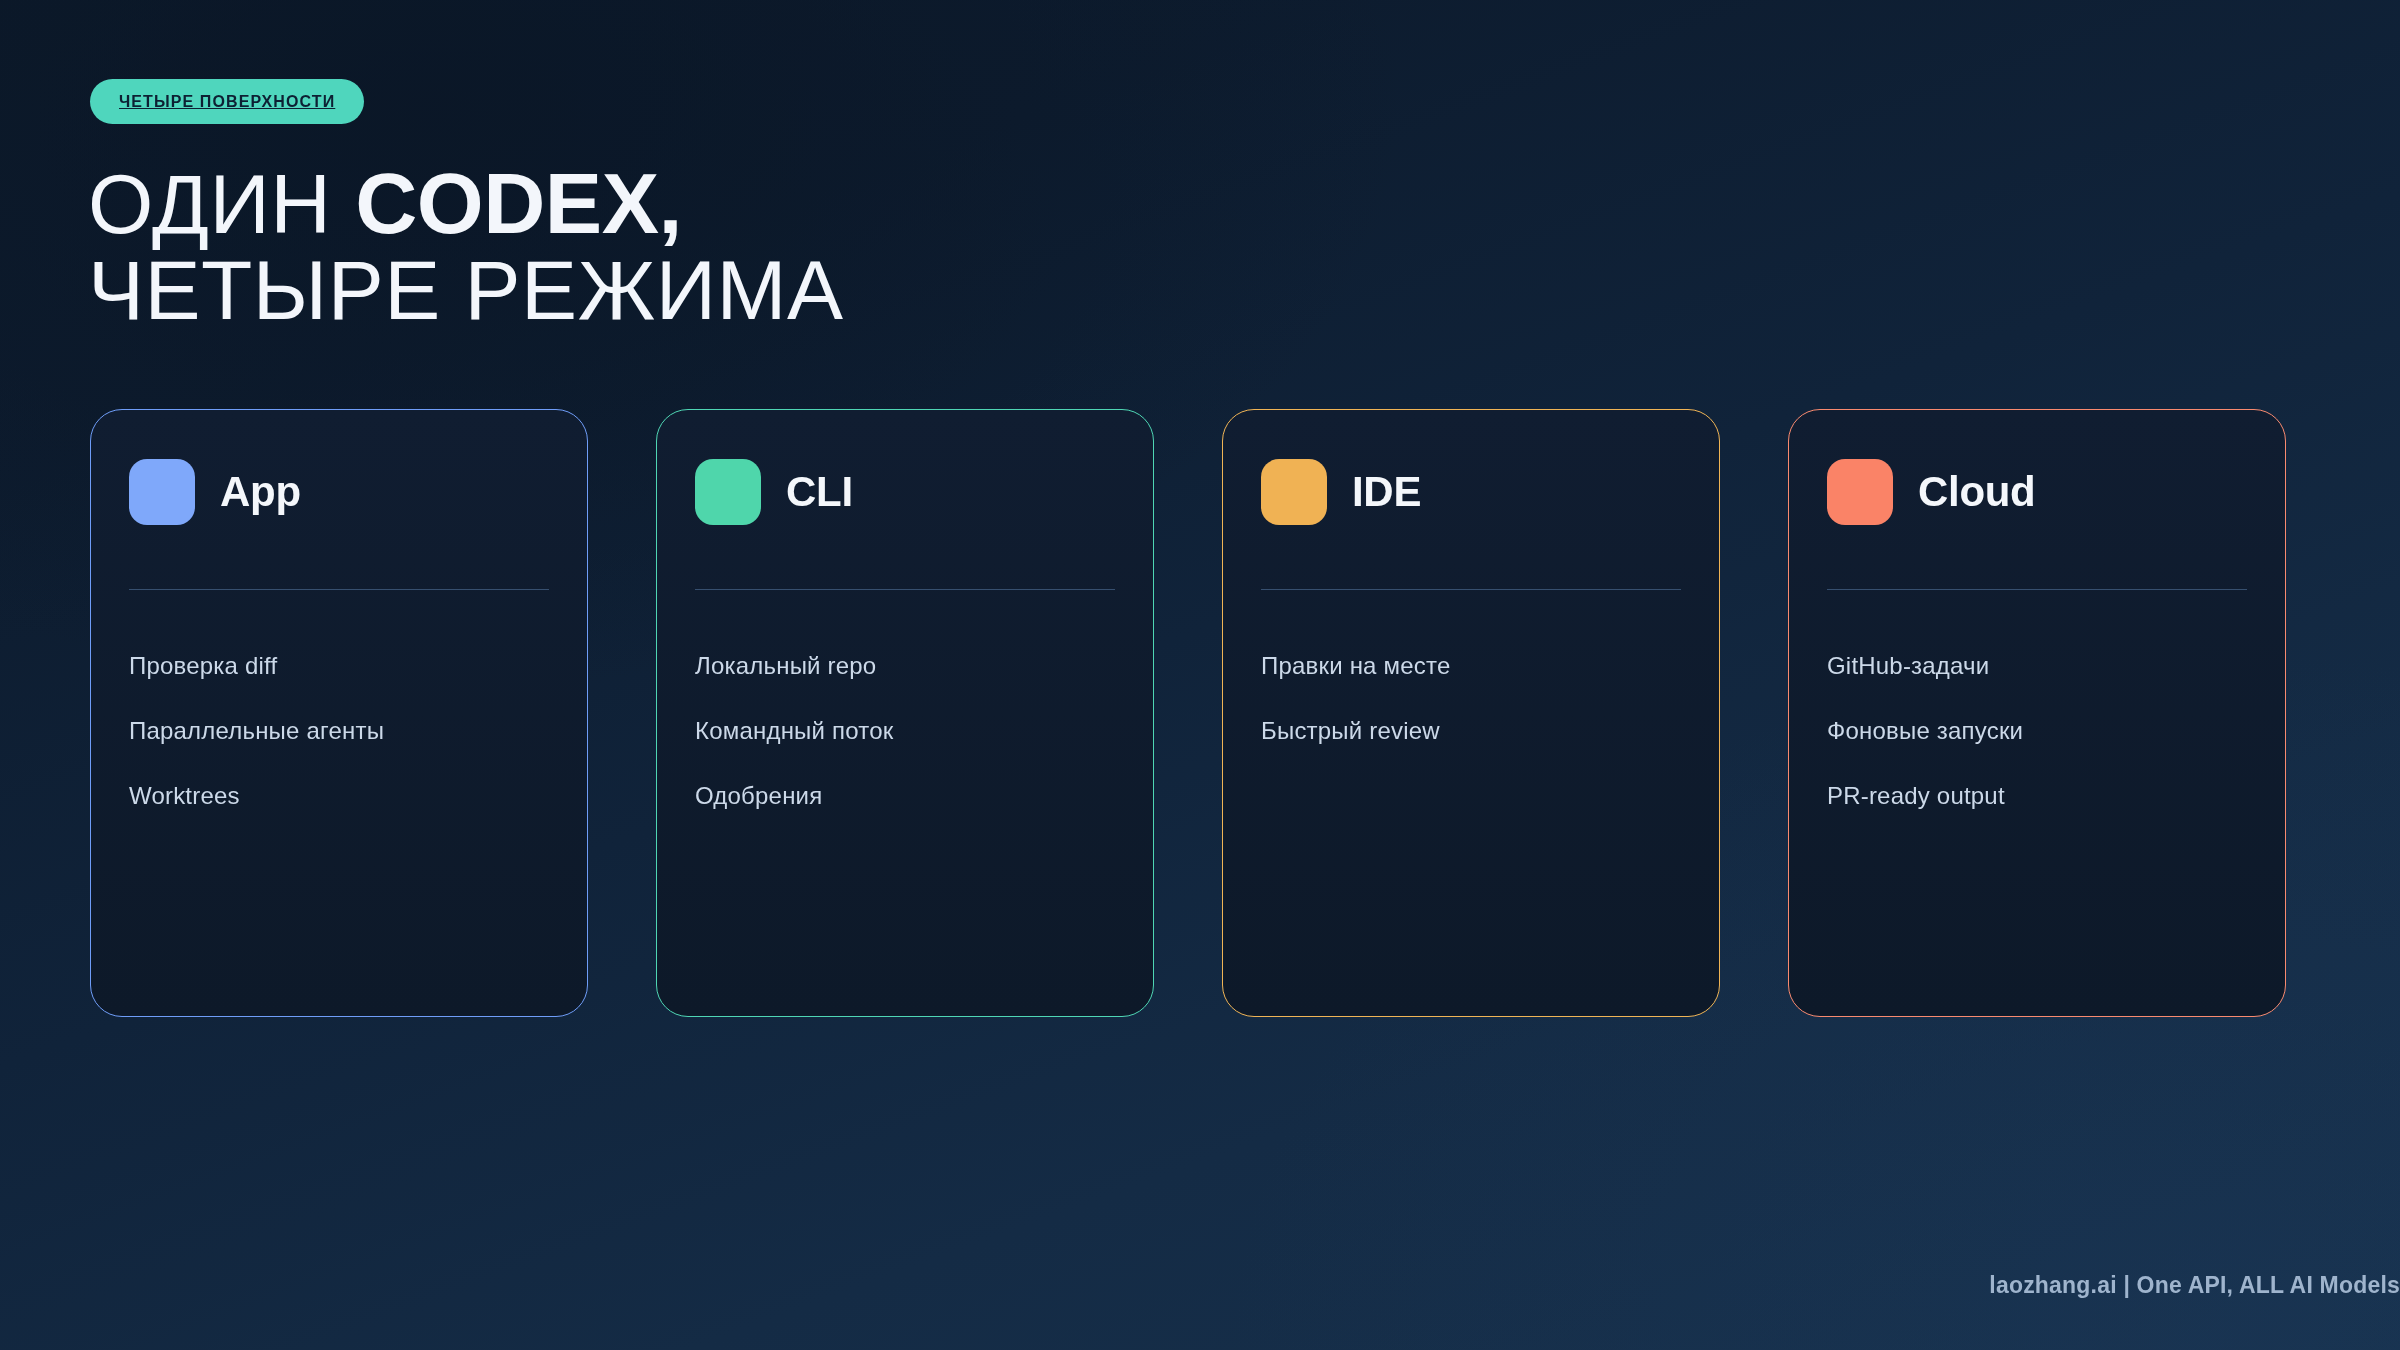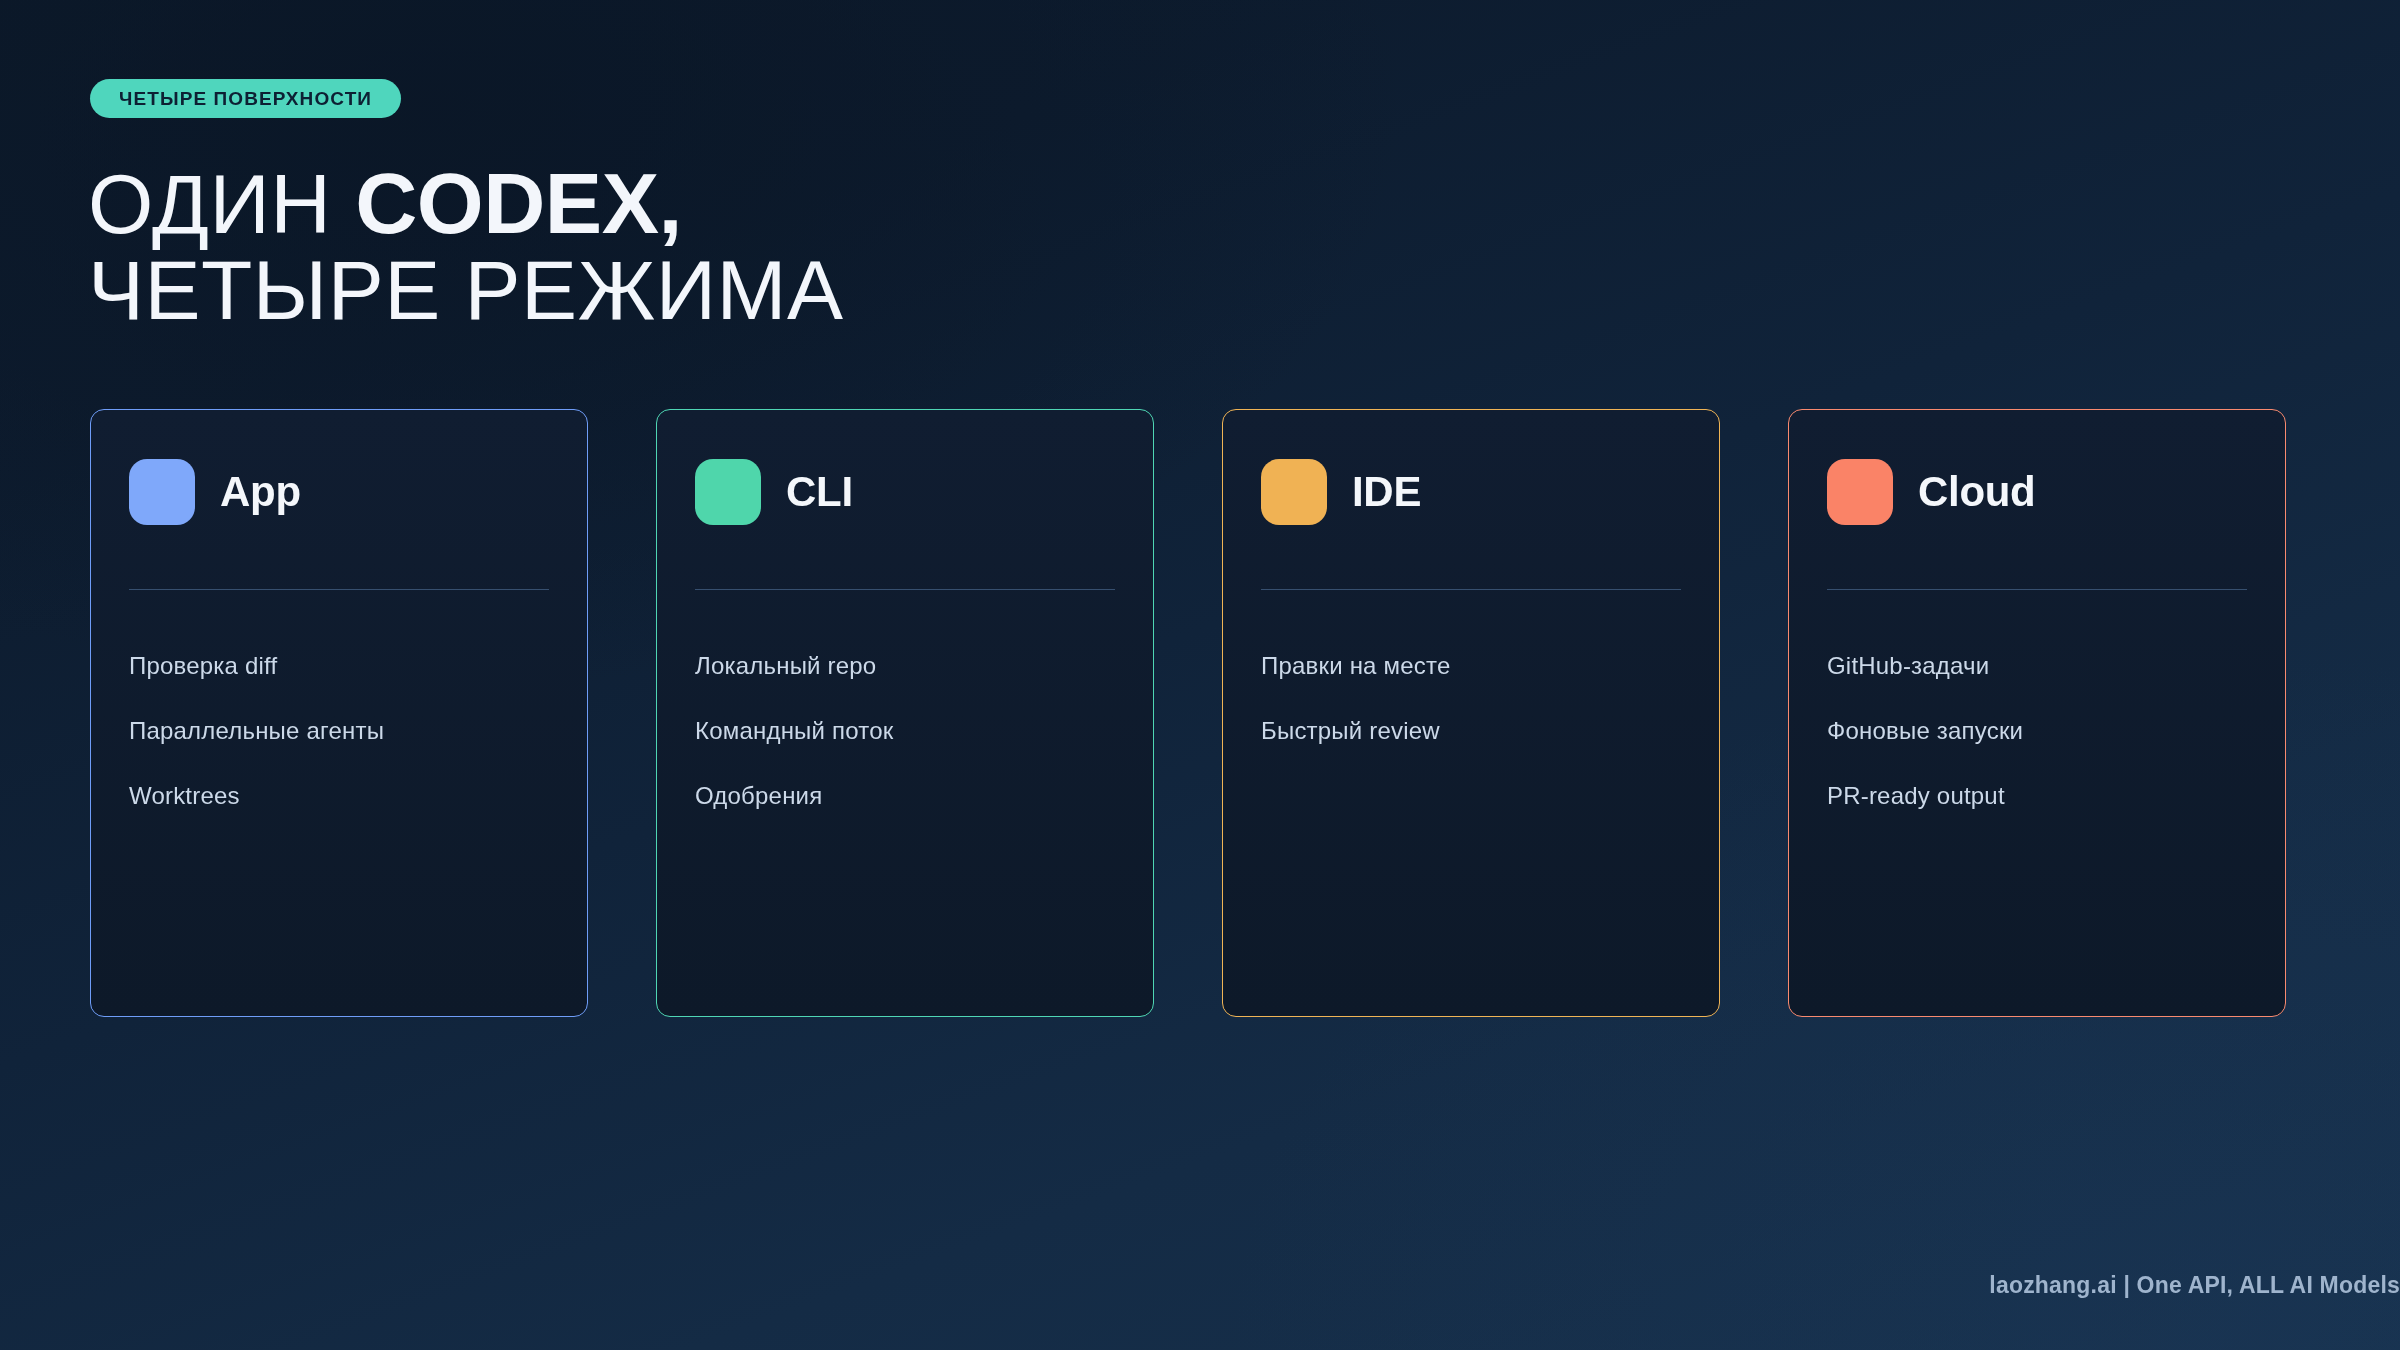--- a/index.html
+++ b/index.html
@@ -42,31 +42,32 @@
     pointer-events:none;
   }
 
   .content { position:relative; z-index:2; }
 
   
   .badge {
     position:absolute;
     left:90px;
     top:79px;
-    height:39px;
+    height:45px;
     padding:0 29px;
     display:flex;
     align-items:center;
     border-radius:28px;
     background:#4fd6bd;
     color:#0d2033;
-    font-size:19px;
+    font-size:16px;
     font-weight:bold;
     letter-spacing:1.1px;
     white-space:nowrap;
+    text-decoration:underline;
   }
 
   
   .title {
     position:absolute;
     left:88px;
     top:160px;
     color:#f3f6fb;
     line-height:1.02;
     letter-spacing:0.5px;
@@ -84,21 +85,21 @@
     left:90px;
     top:409px;
     width:2196px;
     display:flex;
     gap:68px;
   }
 
   .card {
     width:498px;
     height:608px;
-    border-radius:14px;
+    border-radius:32px;
     border:1.6px solid rgba(255,255,255,.25);
     background:linear-gradient(180deg,#101d31 0%,#0d1929 100%);
     padding:42px 38px 0 38px;
     position:relative;
   }
 
   .card-head {
     display:flex;
     align-items:center;
     gap:25px;

